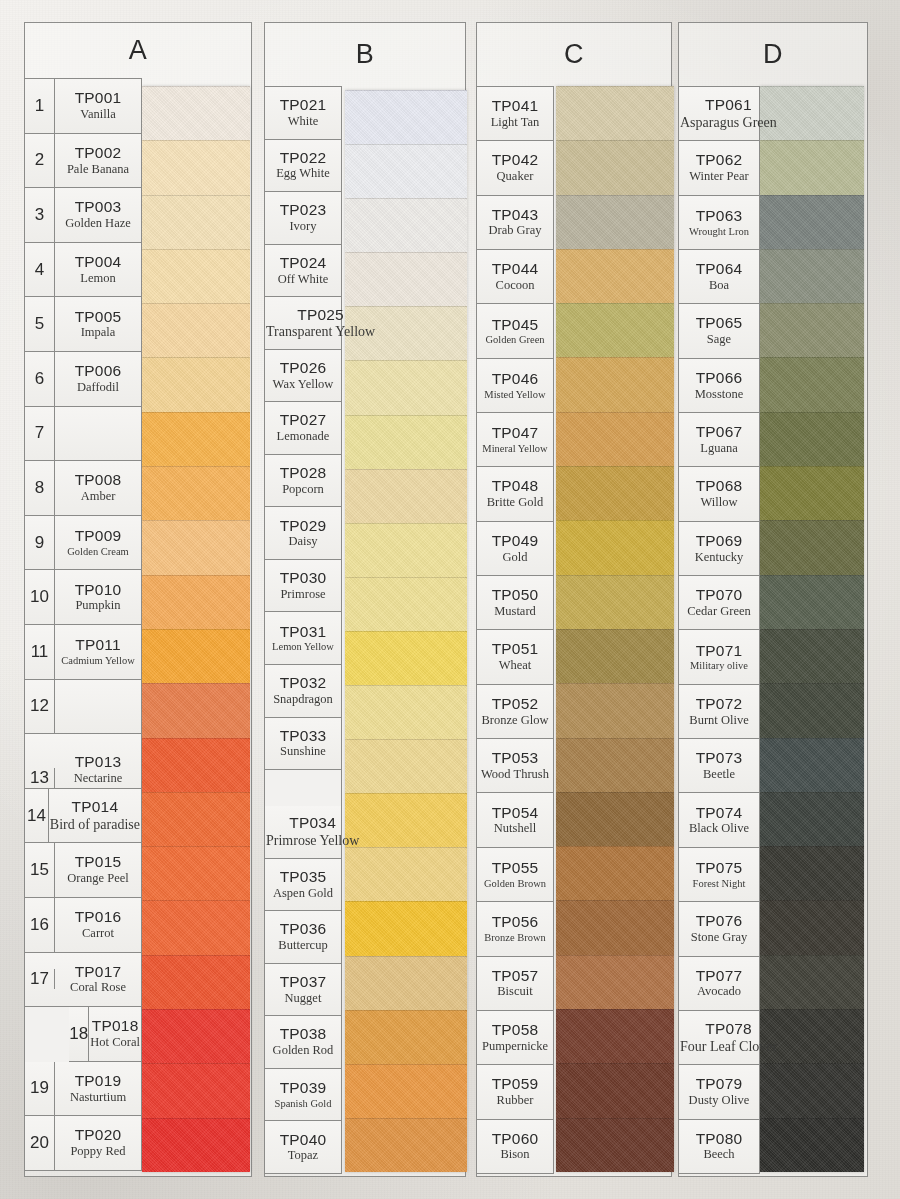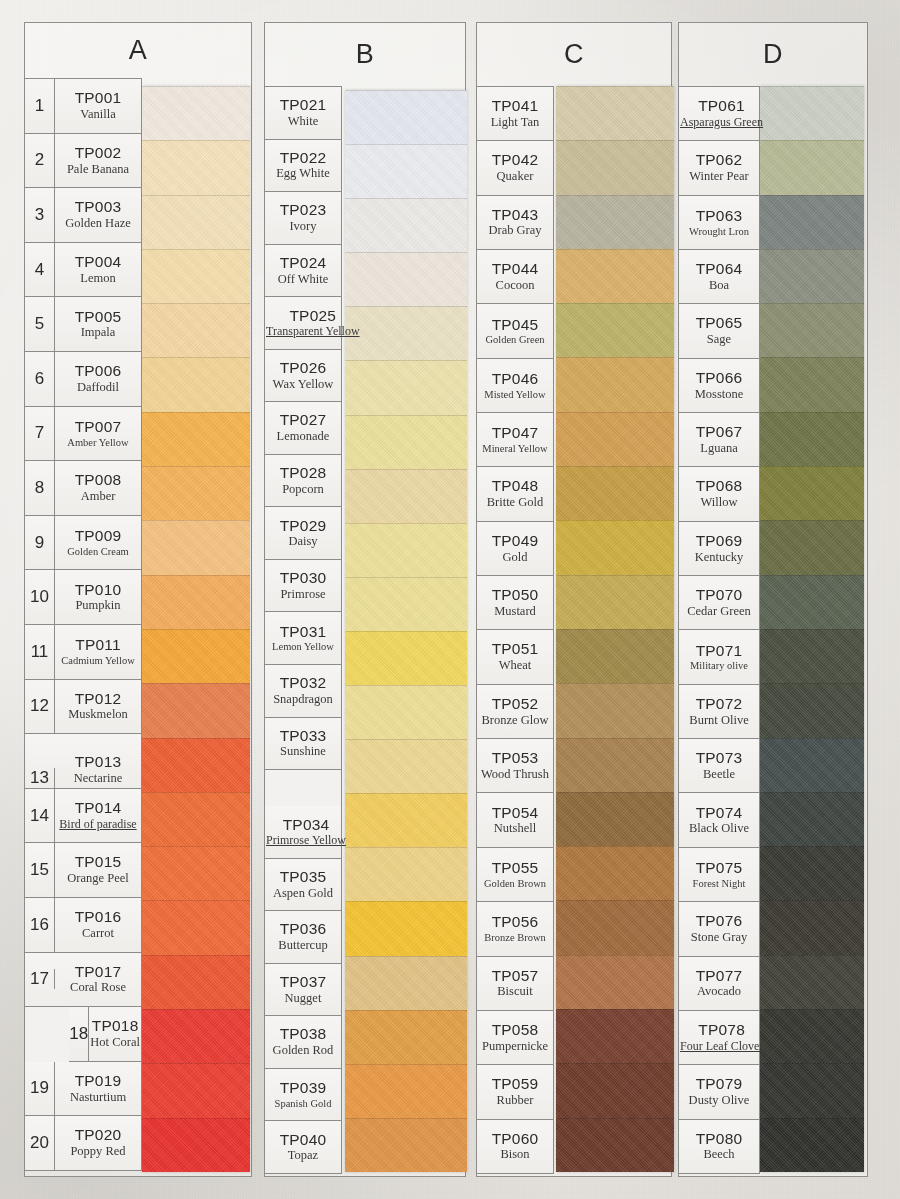--- a/index.html
+++ b/index.html
@@ -86,21 +86,21 @@
     font-size:15.5px;color:#2c2c2c;letter-spacing:.2px;
     font-family:"Liberation Sans", sans-serif;
   }
   .lname{
     font-size:12.5px;color:#3a3a38;
     font-family:"Liberation Serif", serif;
     white-space:nowrap;
     margin-top:1px;
   }
   .lname.tiny{font-size:10.5px;}
-  .lname.xtiny{font-size:12px;text-decoration:underline;}
+  .lname.xtiny{font-size:14px;}
 
   
   .swatches{
     position:absolute;
     box-sizing:border-box;
     display:flex;flex-direction:column;
     box-shadow:0 0 3px rgba(0,0,0,.18);
   }
   .sw{
     flex:1;
@@ -189,24 +189,20 @@
       </div>
       <div class="lrow" style="height: 54.65px;">
         <div class="lnum" style="width: 30px;">6</div>
         <div class="lmeta">
           <div class="lcode">TP006</div>
           <div class="lname">Daffodil</div>
         </div>
       </div>
       <div class="lrow" style="height: 54.65px;">
         <div class="lnum" style="width: 30px;">7</div>
-        <div class="lmeta">
-          <div class="lcode">TP007</div>
-          <div class="lname tiny">Amber Yellow</div>
-        </div>
       </div>
       <div class="lrow" style="height: 54.65px;">
         <div class="lnum" style="width: 30px;">8</div>
         <div class="lmeta">
           <div class="lcode">TP008</div>
           <div class="lname">Amber</div>
         </div>
       </div>
       <div class="lrow" style="height: 54.65px;">
         <div class="lnum" style="width: 30px;">9</div>
@@ -224,24 +220,20 @@
       </div>
       <div class="lrow" style="height: 54.65px;">
         <div class="lnum" style="width: 30px;">11</div>
         <div class="lmeta">
           <div class="lcode">TP011</div>
           <div class="lname tiny">Cadmium Yellow</div>
         </div>
       </div>
       <div class="lrow" style="height: 54.65px;">
         <div class="lnum" style="width: 30px;">12</div>
-        <div class="lmeta">
-          <div class="lcode">TP012</div>
-          <div class="lname">Muskmelon</div>
-        </div>
       </div>
       <div class="lrow" style="height: 54.65px; align-items: flex-end;">
         <div class="lnum" style="width: 30px;">13</div>
         <div class="lmeta">
           <div class="lcode">TP013</div>
           <div class="lname">Nectarine</div>
         </div>
       </div>
       <div class="lrow" style="height: 54.65px;">
         <div class="lnum" style="width: 30px;">14</div>

